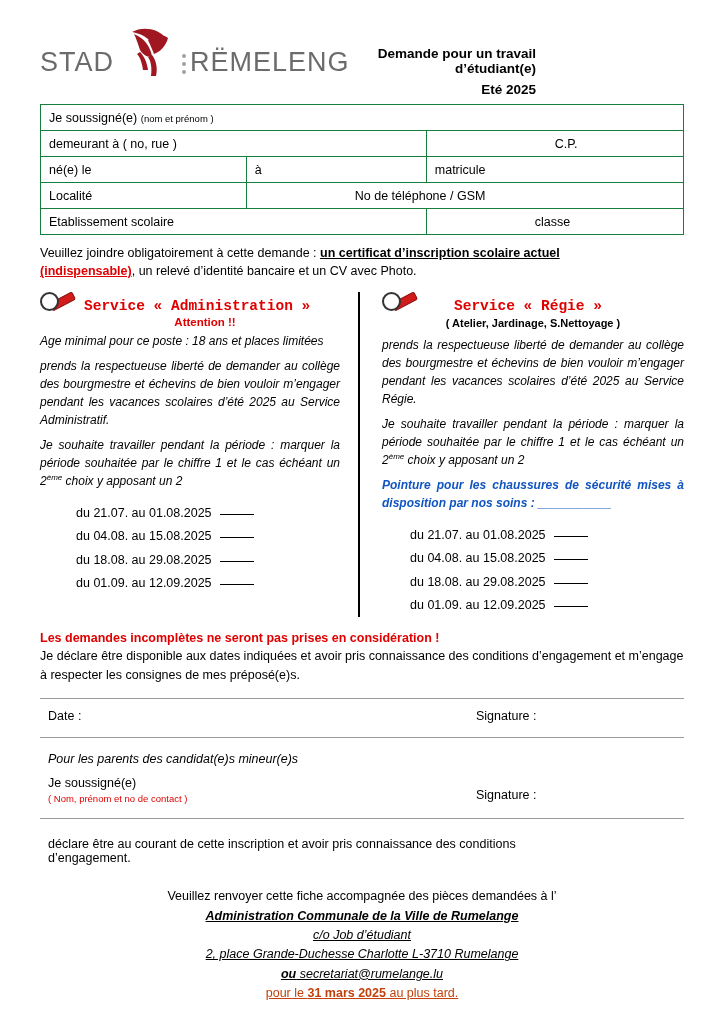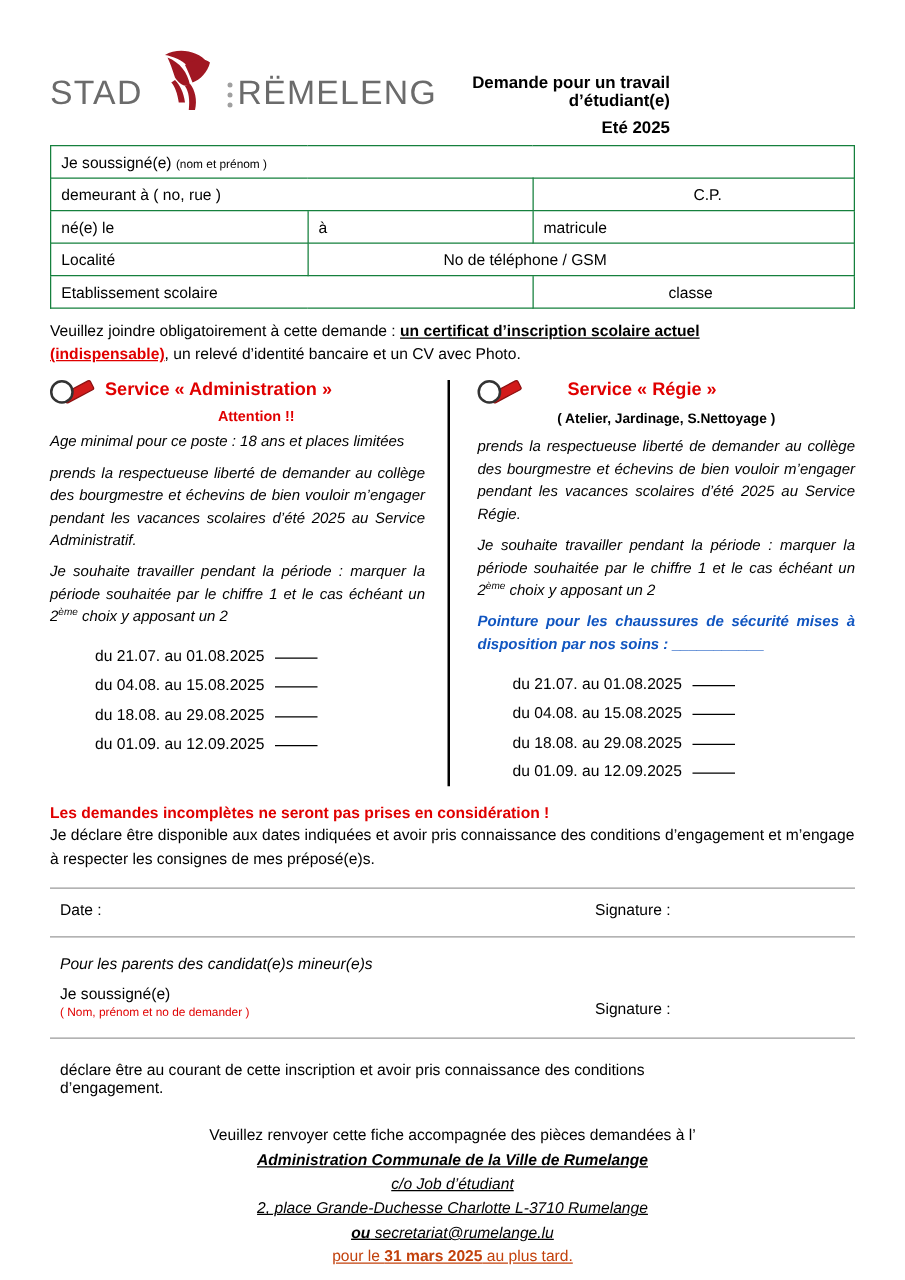--- a/index.html
+++ b/index.html
@@ -13,21 +13,21 @@
     font-family: "Liberation Sans", sans-serif;
     color: #000000;
     position: relative;
     overflow: hidden;
   }
   .page {
     position: relative;
     width: 576px;
     height: 1024px;
     box-sizing: border-box;
-    padding: 12px 40px;
+    padding: 0 40px;
   }
 
   
   .header {
     display: flex;
     align-items: flex-start;
     justify-content: space-between;
     padding-top: 22px;
     height: 78px;
   }
@@ -128,22 +128,23 @@
     width: 318px;
     padding-right: 18px;
   }
   .col-right {
     width: 326px;
     padding-left: 22px;
     border-left: 2px solid #000;
   }
   .svc-head {
     display: flex;
-    align-items: flex-start;
+    align-items: flex-end;
     gap: 10px;
+    font-family: Liberation Mono, monospace;
   }
   .svc-title {
     color: #e00000;
     font-weight: bold;
     font-size: 14.5px;
   }
   .attention {
     color: #e00000;
     font-weight: bold;
     font-size: 11.5px;
@@ -408,21 +409,21 @@
     <div>Date :</div>
     <div class="right">Signature :</div>
   </div>
   <hr class="hr">
 
   <div class="minors">Pour les parents des candidat(e)s mineur(e)s</div>
 
   <div class="sig-row2">
     <div>
       <div class="lbl">Je soussigné(e)</div>
-      <div class="sublbl">( Nom, prénom et no de demander )</div>
+      <div class="sublbl">( Nom, prénom et no de contact )</div>
     </div>
     <div class="right">Signature :</div>
   </div>
 
   <hr class="hr">
   <div class="declare">déclare être au courant de cette inscription et avoir pris connaissance des conditions d’engagement.</div>
 
   <div class="footer">
     <div>Veuillez renvoyer cette fiche accompagnée des pièces demandées à l’</div>
     <div class="it b">Administration Communale de la Ville de Rumelange</div>

